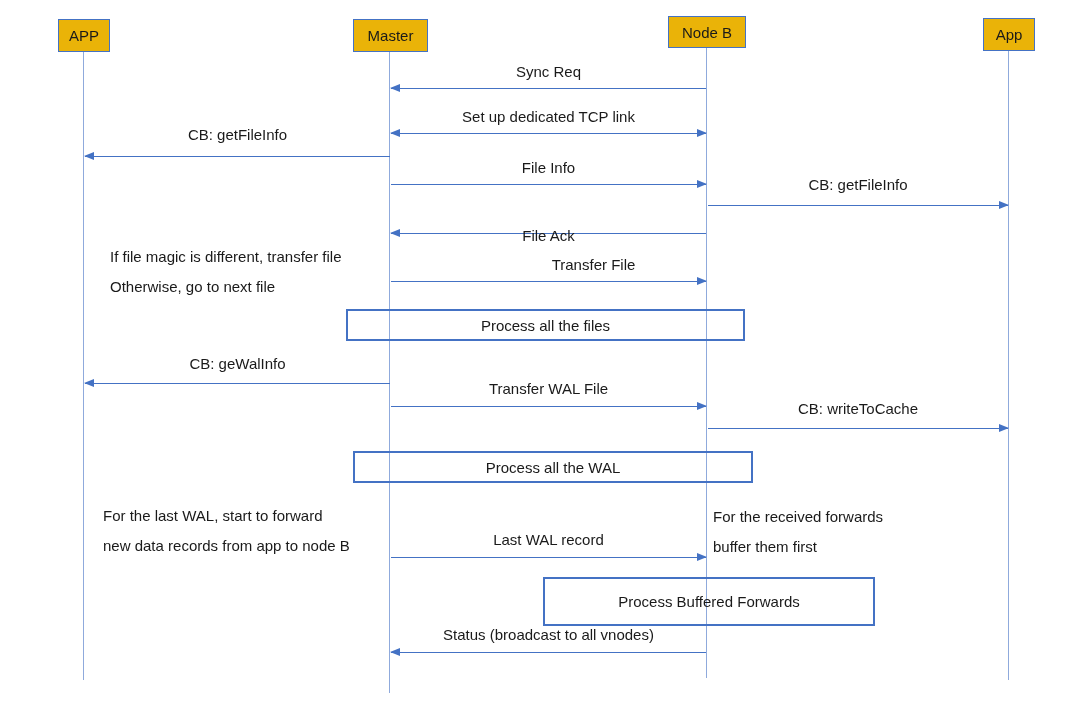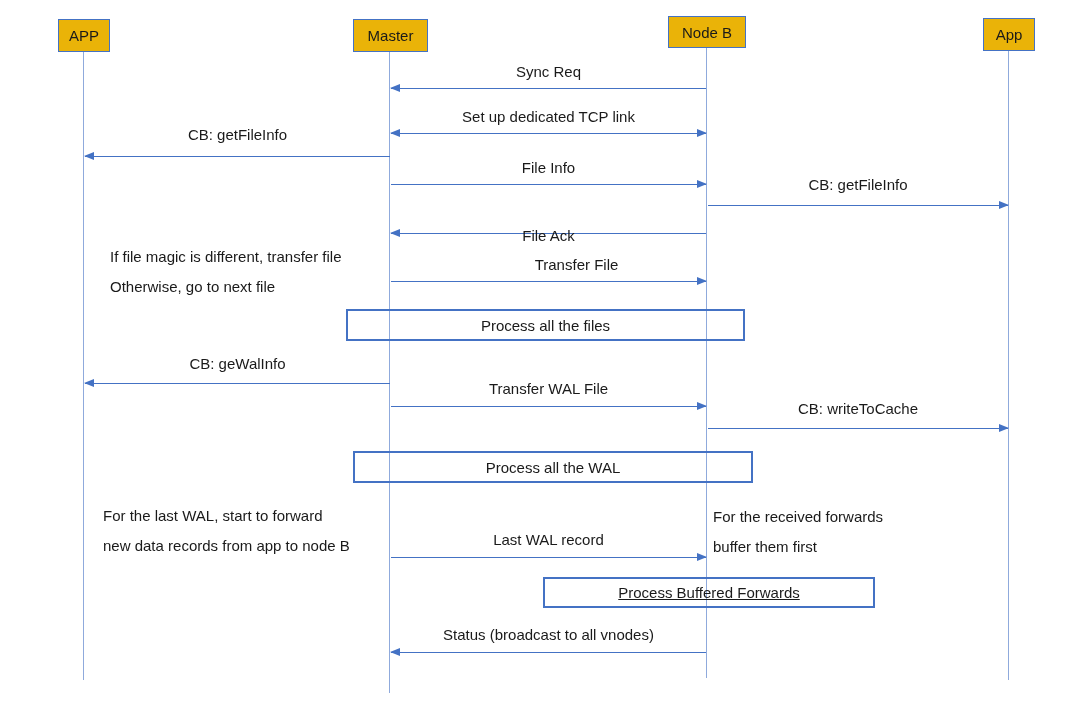--- a/index.html
+++ b/index.html
@@ -86,21 +86,21 @@
   <div class="msg-label" style="left:708px;width:300px;top:176px;">CB: getFileInfo</div>
   <div class="arrow" style="left:708px;top:205px;width:300px;">
     <span class="head head-right"></span>
   </div>
 
   <div class="msg-label" style="left:391px;width:315px;top:207px;margin-top:20px;">File Ack</div>
   <div class="arrow" style="left:391px;top:233px;width:315px;">
     <span class="head head-left"></span>
   </div>
 
-  <div class="msg-label" style="left:391px;width:315px;top:256px;padding-left:28px;">Transfer File</div>
+  <div class="msg-label" style="left:408px;width:315px;top:256px;padding-left:28px;">Transfer File</div>
   <div class="arrow" style="left:391px;top:281px;width:315px;">
     <span class="head head-right"></span>
   </div>
 
   <div class="annotation" style="left:110px;top:242px;">If file magic is different, transfer file
 Otherwise, go to next file</div>
 
   <div class="proc-box" style="left:346px;top:309px;width:399px;height:32px;">
     <span>Process all the files</span>
   </div>
@@ -128,21 +128,21 @@
 new data records from app to node B</div>
 
   <div class="annotation" style="left:713px;top:502px;">For the received forwards
 buffer them first</div>
 
   <div class="msg-label" style="left:391px;width:315px;top:531px;">Last WAL record</div>
   <div class="arrow" style="left:391px;top:557px;width:315px;">
     <span class="head head-right"></span>
   </div>
 
-  <div class="proc-box" style="left:543px;top:577px;width:332px;height:31px;text-decoration:underline;">
+  <div class="proc-box" style="left:543px;top:577px;width:332px;height:49px;">
     <span>Process Buffered Forwards</span>
   </div>
 
   <div class="msg-label" style="left:391px;width:315px;top:626px;">Status (broadcast to all vnodes)</div>
   <div class="arrow" style="left:391px;top:652px;width:315px;">
     <span class="head head-left"></span>
   </div>
 
 </div>
 

